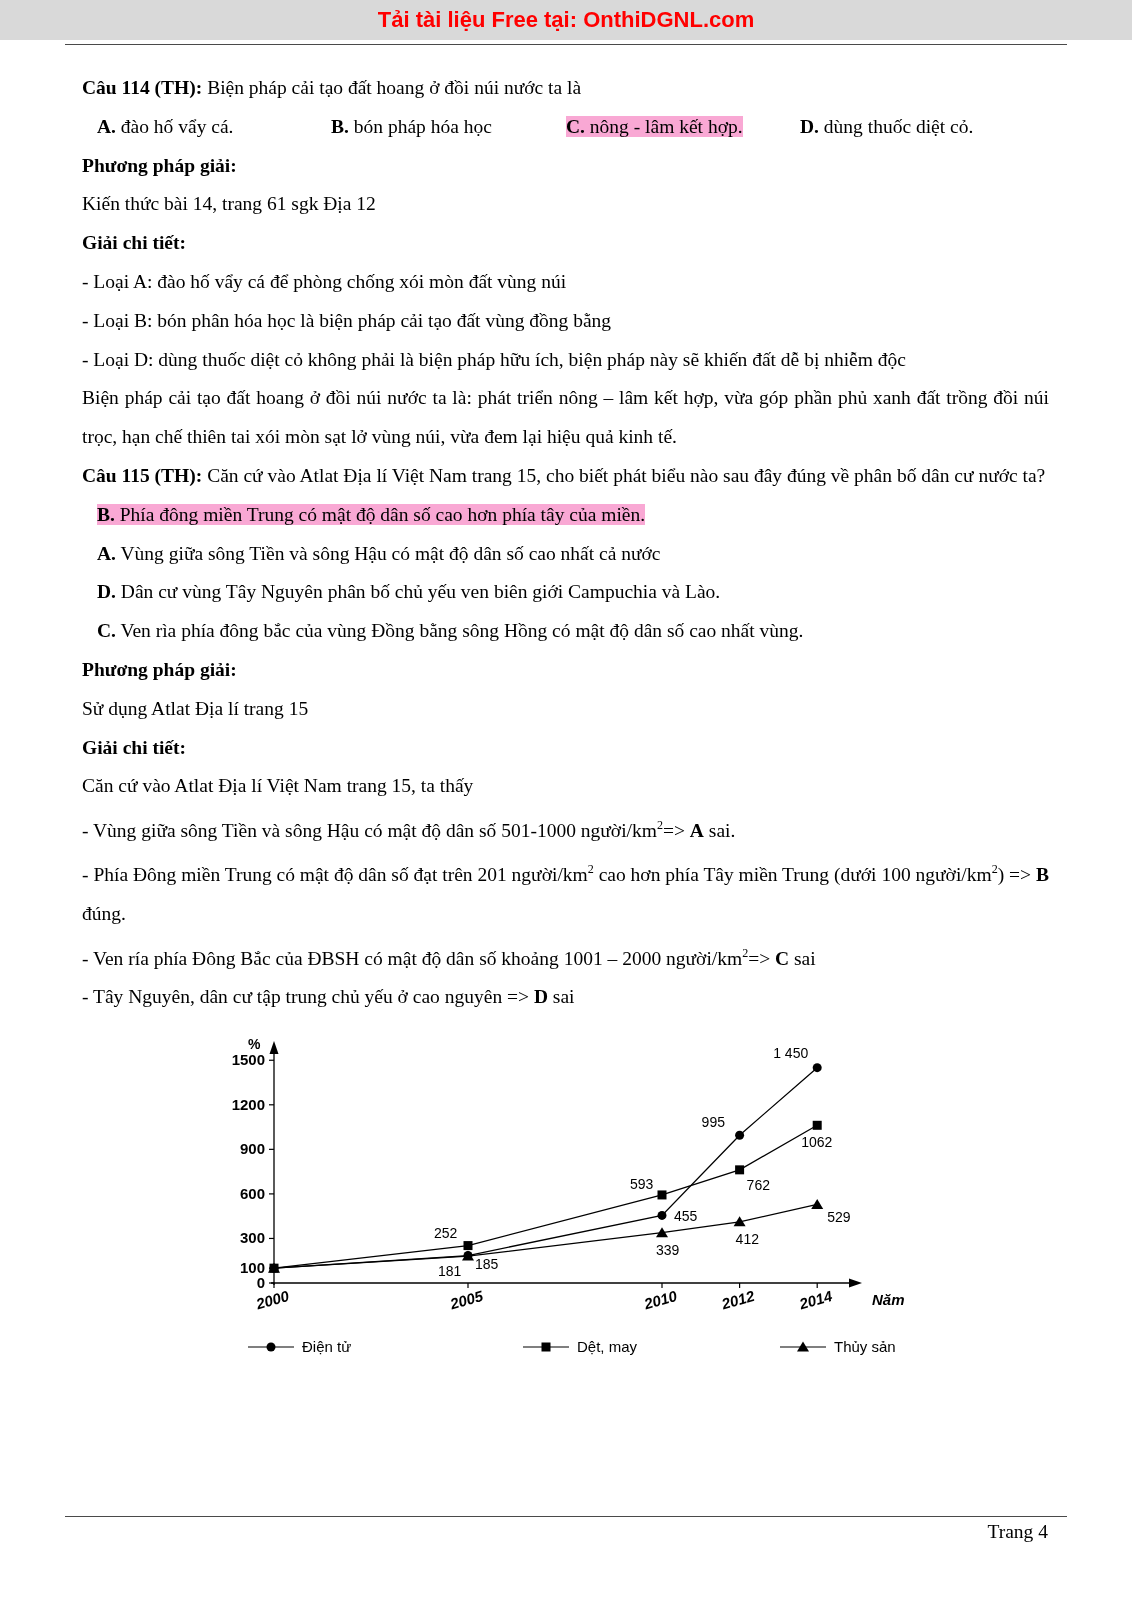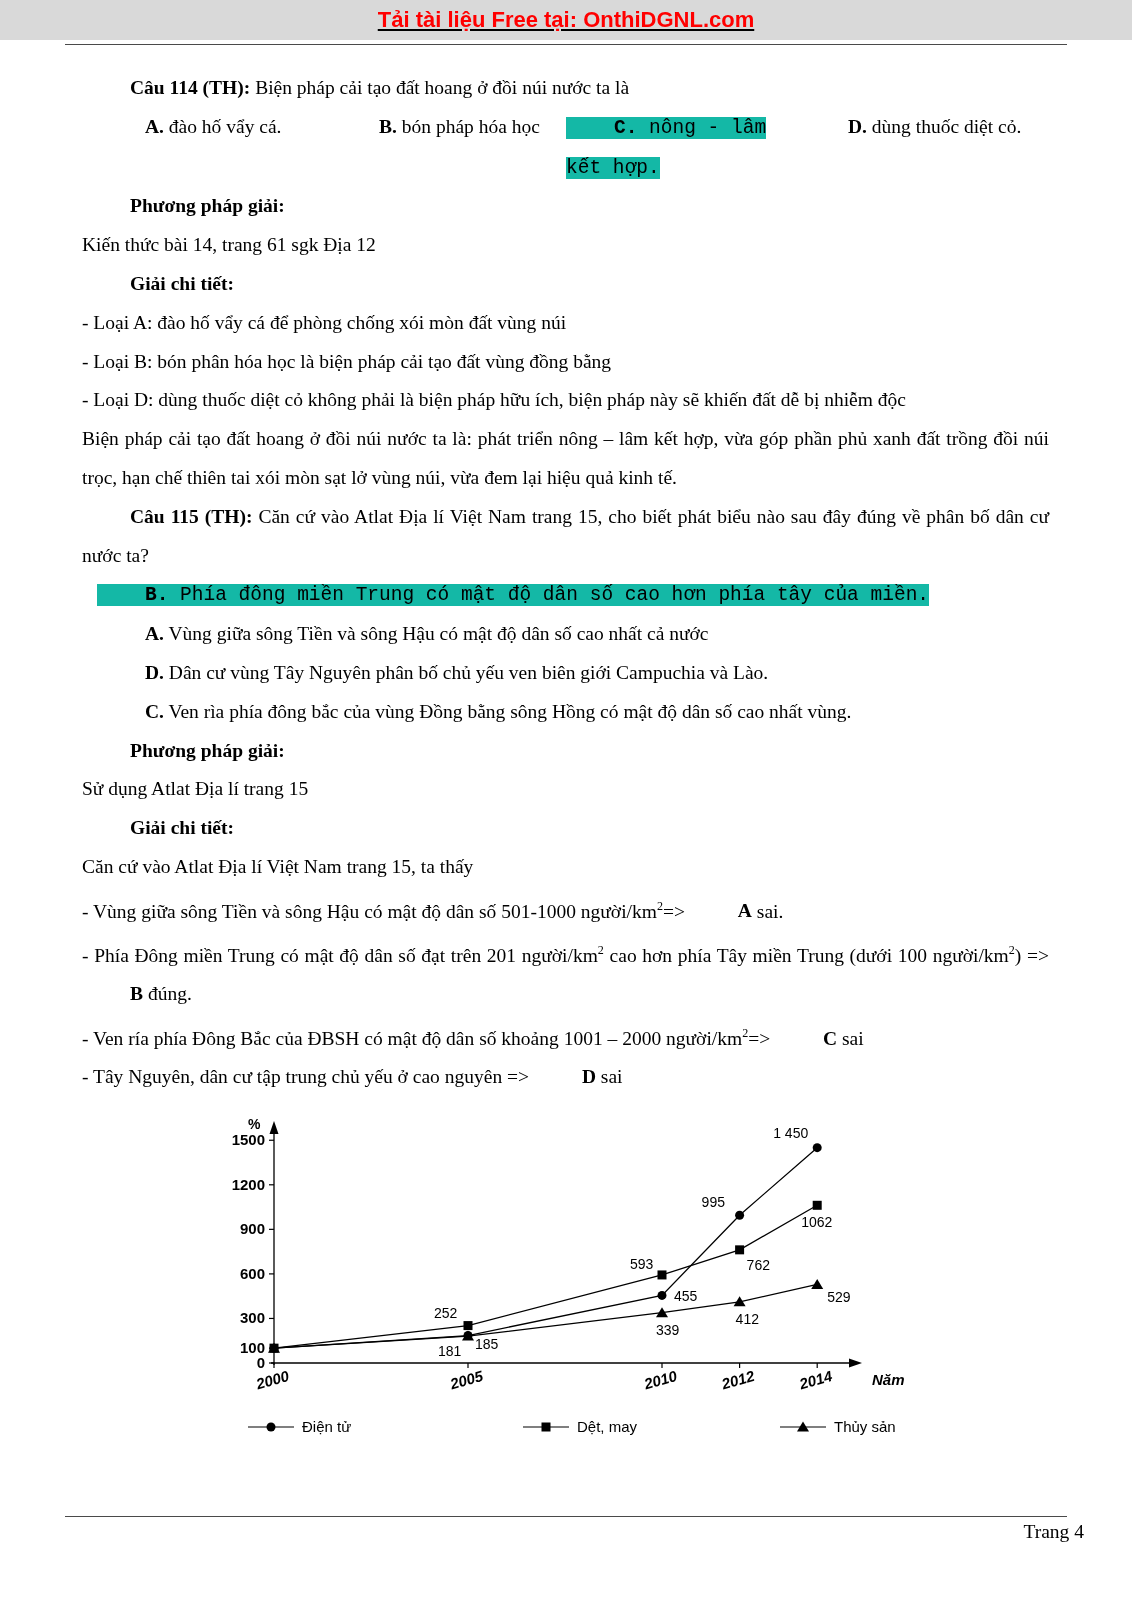--- a/index.html
+++ b/index.html
@@ -1,38 +1,38 @@
 <!DOCTYPE html>
 <html><head>
 <meta charset="utf-8">
 <style>
   * { margin:0; padding:0; box-sizing:border-box; }
   html, body { background:#ffffff; }
   body {
     width:1132px; height:1600px; position:relative; overflow:hidden;
     font-family:"Liberation Serif", serif; color:#000;
   }
-  .topbar { height:40px; background:#d9d9d9; display:flex; align-items:center; justify-content:center;text-decoration:underline; }
+  .topbar { height:40px; background:#d9d9d9; display:flex; align-items:center; justify-content:center; }
   .topbar-title { color:#ff0000; font-weight:700; font-size:22px; font-family:"Liberation Sans", sans-serif; }
   .rule { height:0; border:none; border-top:1.5px solid #4a4a4a; margin:4px 65px 0 65px; }
   .content { padding:24px 83px 0 82px; font-size:19.5px; line-height:38.8px; }
   .content p { margin:0; }
   .just { text-align:justify; }
-  .b { font-weight:700;margin-left:48px; }
-  .hl { background:#14b8a6;font-family:Liberation Mono, monospace; }
+  .b { font-weight:700; }
+  .hl { background:#f9a8d4; }
   .sup { vertical-align:super; font-size:0.62em; }
   .opt-row114 { display:flex; padding-left:15px; }
   .opt-row114 .o1 { width:234px; }
   .opt-row114 .o2 { width:235px; }
   .opt-row114 .o3 { width:234px; }
   .optline { padding-left:15px; }
   .chart-wrap { margin:12px 0 0 146px; }
   .footer { position:absolute; left:0; top:1516px; width:1132px; }
   .footer .rule { margin:0 65px; }
-  .page-num { text-align:right; padding:4px 48px 0 0; font-size:19.5px; }
+  .page-num { text-align:right; padding:4px 84px 0 0; font-size:19.5px; }
 </style>
 </head>
 <body>
 
 <header class="topbar">
   <span class="topbar-title">Tải tài liệu Free tại: OnthiDGNL.com</span>
 </header>
 <hr class="rule">
 
 <main class="content">

